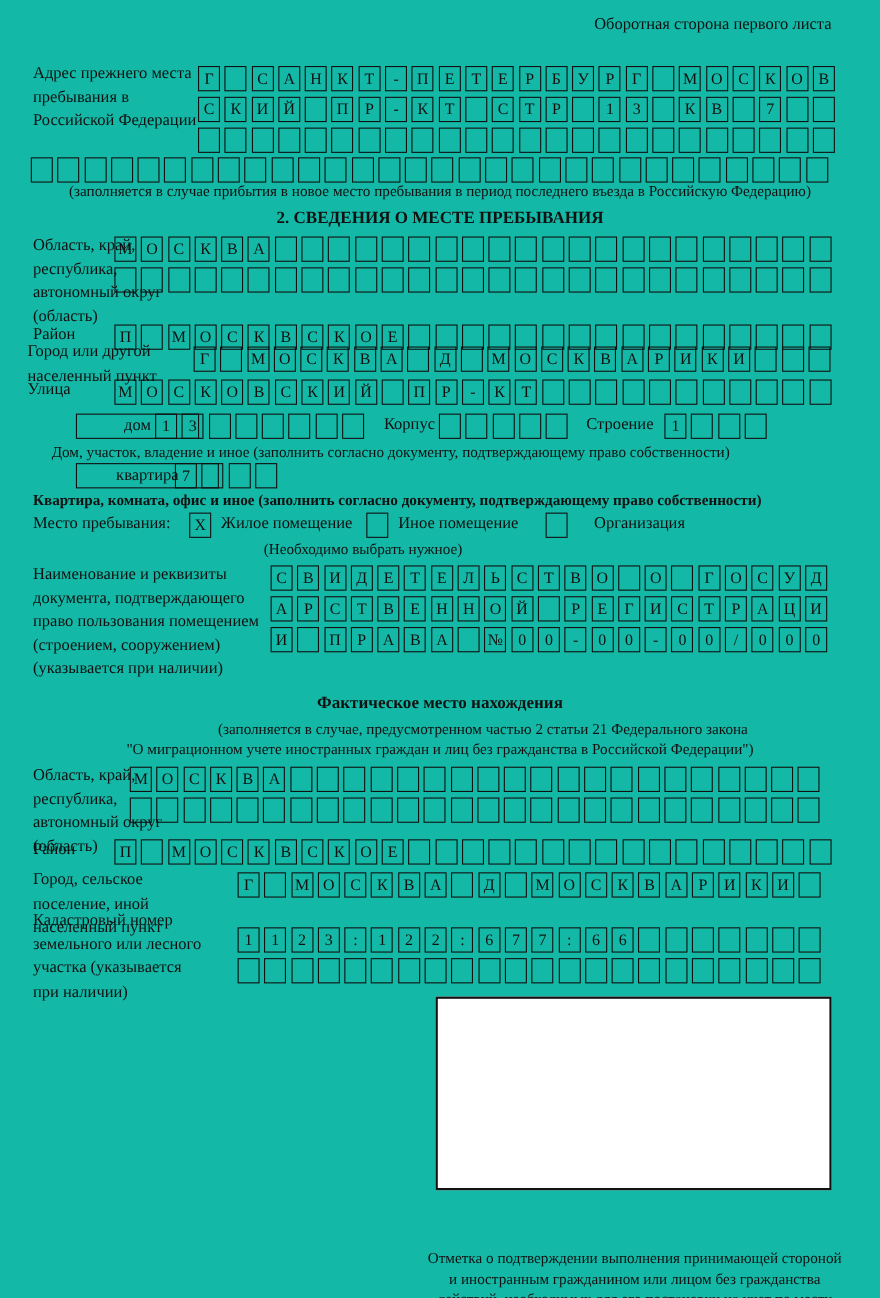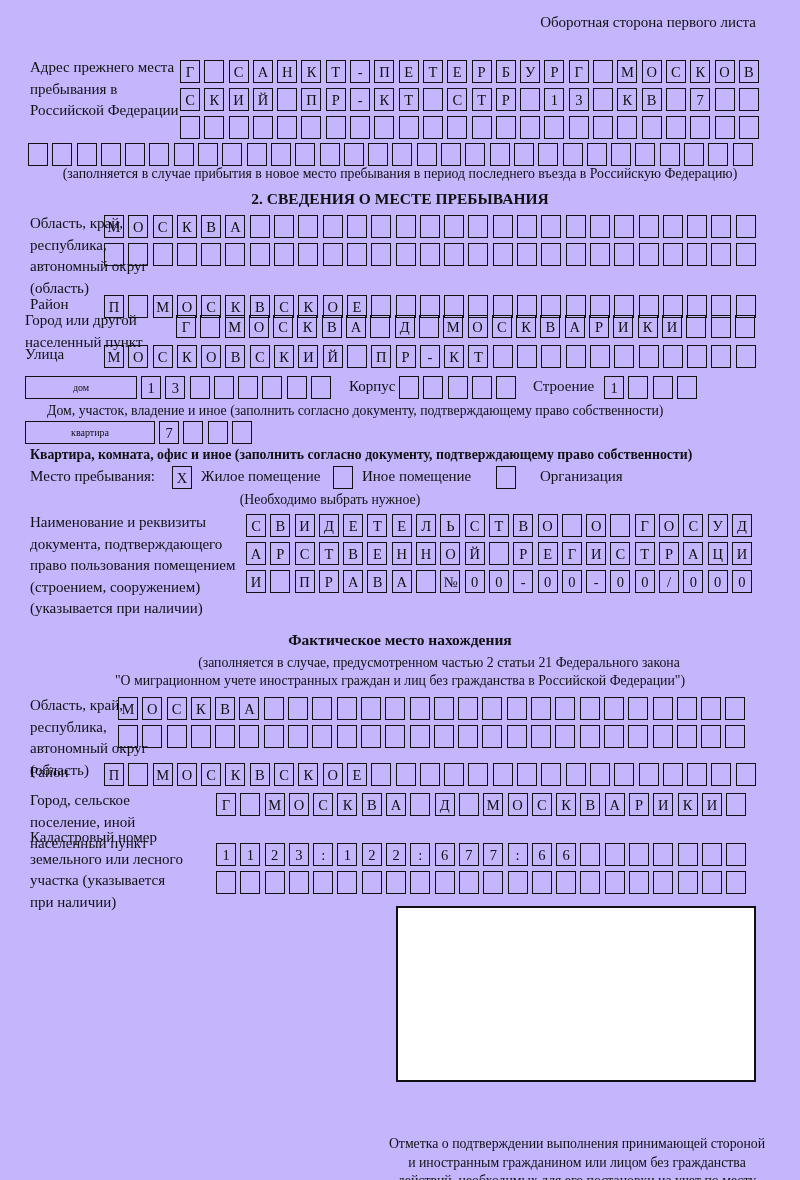--- a/index.html
+++ b/index.html
@@ -1,30 +1,30 @@
 <!DOCTYPE html>
 <html><head>
 <meta charset="utf-8">
 <style>
   html,body{margin:0;padding:0;background:#fff;}
-  .page{position:relative;width:800px;height:1180px;background:#c4b5fd;color:#111;
+  .page{position:relative;width:800px;height:1180px;background:#14b8a6;color:#111;
         font-family:"Liberation Serif","DejaVu Serif",serif;overflow:hidden;}
   .hdr{position:absolute;top:14px;right:44px;font-size:15px;}
   .lbl{position:absolute;font-size:15px;line-height:21.5px;}
   .ilbl{position:absolute;font-size:15px;white-space:nowrap;}
   .cap{position:absolute;font-size:13.8px;white-space:nowrap;}
   .center{left:0;width:100%;text-align:center;}
   .title{position:absolute;left:0;width:100%;text-align:center;
          font-size:15.5px;font-weight:bold;white-space:nowrap;}
   .cellrow{position:absolute;display:flex;gap:4.3px;}
   .cell{flex:none;width:20px;height:23px;border:1.6px solid #111;box-sizing:border-box;
         display:flex;align-items:center;justify-content:center;
         font-size:14.5px;line-height:20px;}
   .wbox{position:absolute;height:23px;border:1.6px solid #111;box-sizing:border-box;
-        display:flex;align-items:center;justify-content:center;font-size:10px;}
+        display:flex;align-items:center;justify-content:center;font-size:15px;margin-left:44px;}
   .stamp{position:absolute;border:2px solid #111;box-sizing:border-box;background:#fff;}
 </style>
 </head>
 <body>
 
 <div class="page">
 
   <div class="hdr">Оборотная сторона первого листа</div>
 
   <div class="lbl" style="left:30px;top:57px;width:152px;">Адрес прежнего места пребывания в Российской Федерации</div>

